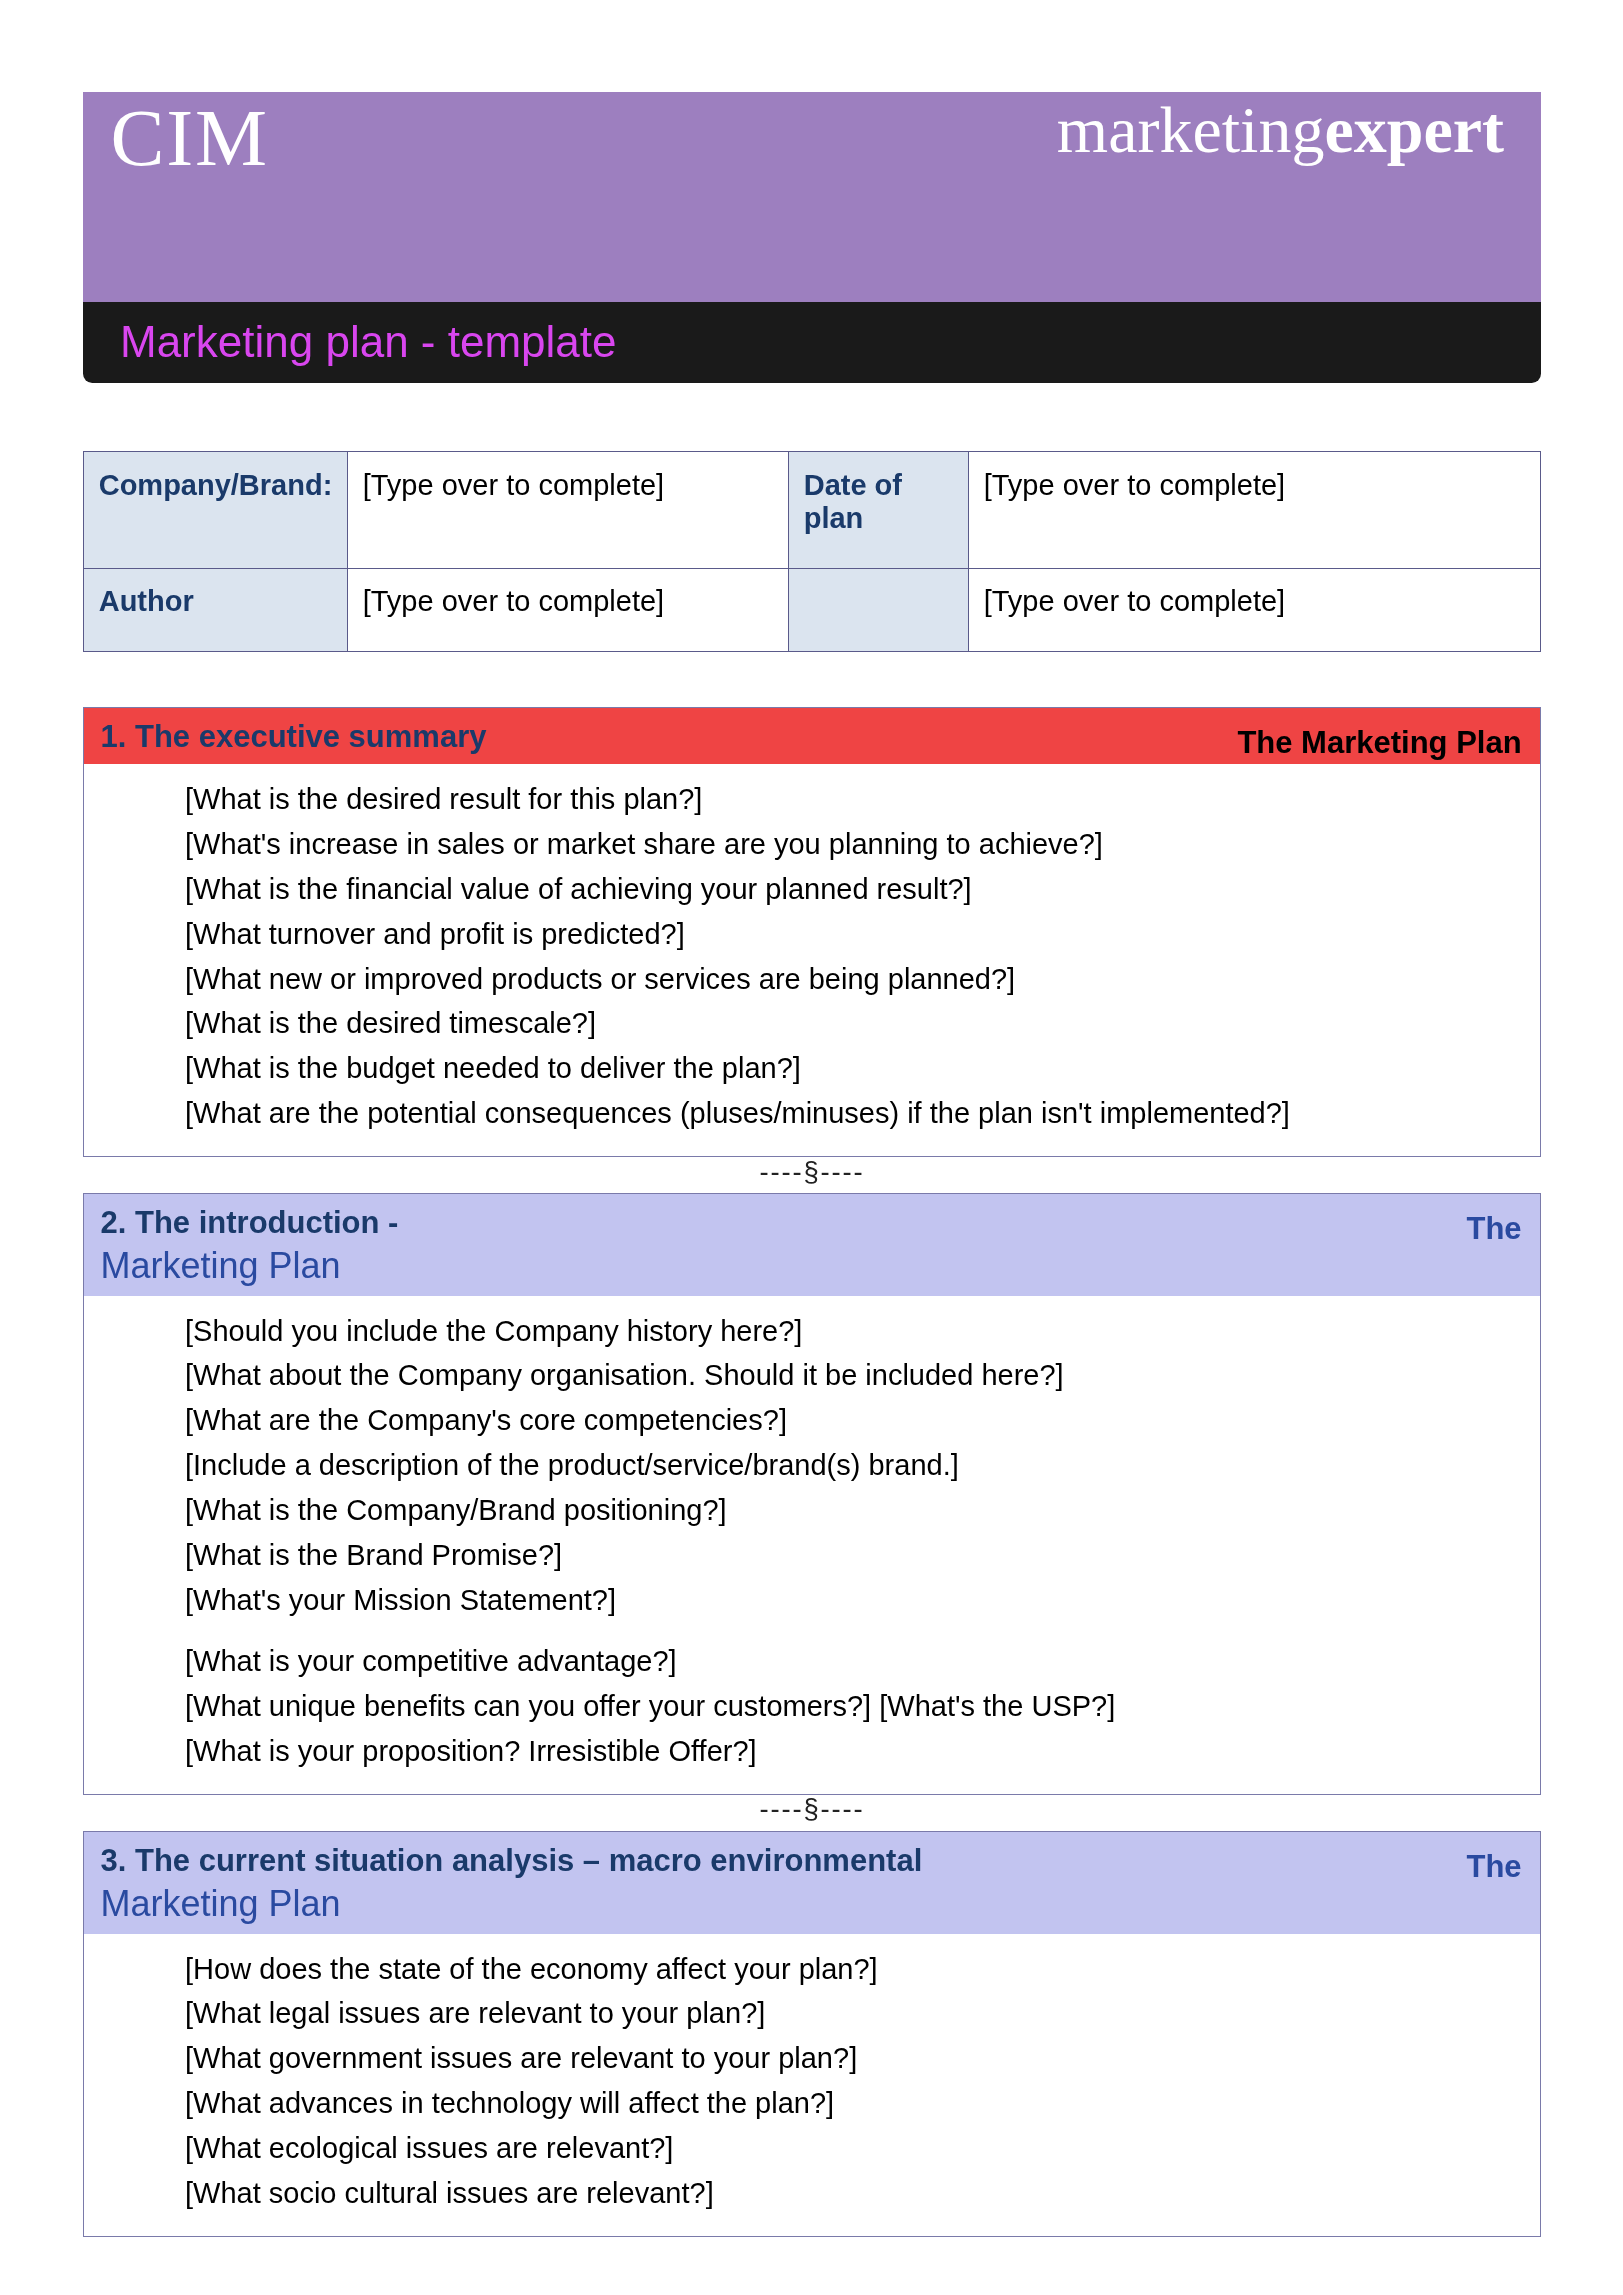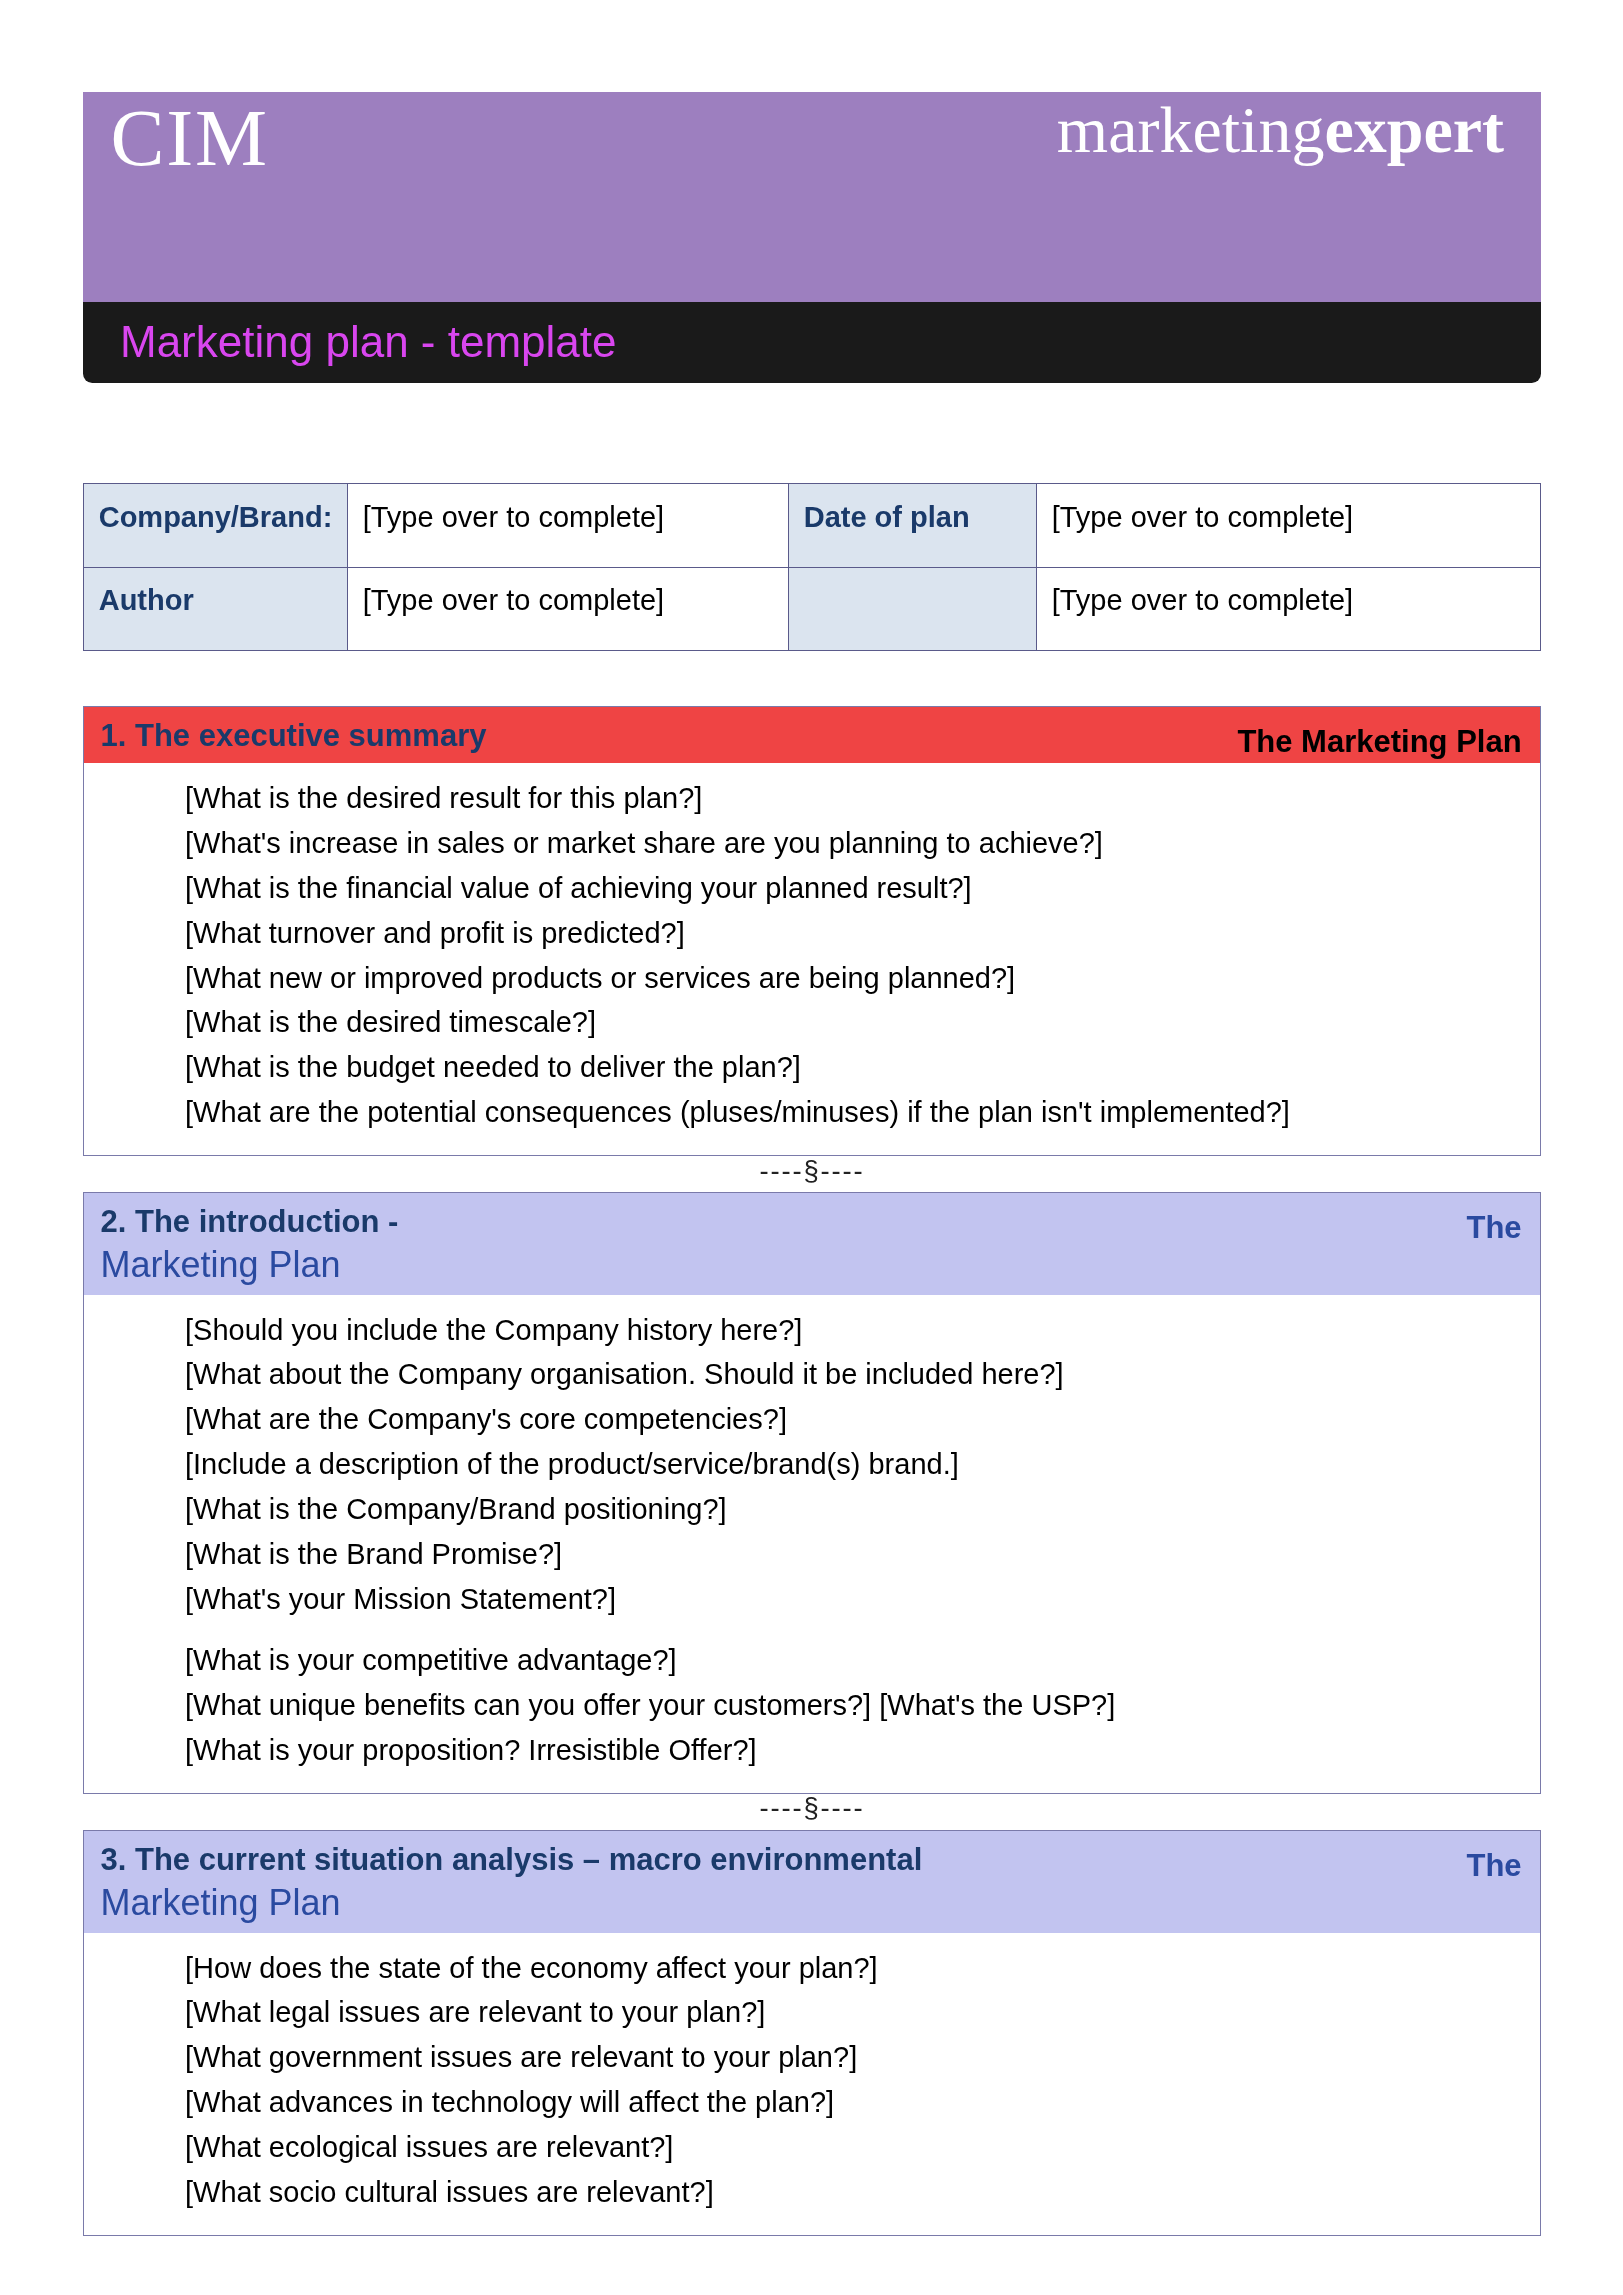--- a/index.html
+++ b/index.html
@@ -41,36 +41,36 @@
     background: #1a1a1a;
     color: #d946ef;
     font-size: 44px;
     padding: 16.5px 37px;
     border-radius: 0 0 9.2px 9.2px;
     margin-top: -1.8px;
   }
   .info-table {
     width: 100%;
     border-collapse: collapse;
-    margin-top: 100px;
+    margin-top: 68px;
     font-size: 29px;
   }
   .info-table td {
     border: 0.9px solid #5a5a8a;
     padding: 16.5px 14.7px 33px 14.7px;
     vertical-align: top;
   }
   .info-table .label {
     background: #dbe4ef;
     color: #1a3a6a;
     font-weight: bold;
     width: 257px;
   }
   .info-table .val { width: 441px; }
-  .info-table .label2 { background:#dbe4ef; color:#1a3a6a; font-weight:bold; width:248px; }
+  .info-table .label2 { background:#dbe4ef; color:#1a3a6a; font-weight:bold; width:180px; }
 
   .section {
     border: 0.9px solid #7a7aaa;
     margin-top: 55px;
   }
   .section-header {
     padding: 11px 16.5px 9.2px 16.5px;
     font-size: 31px;
     position: relative;
   }

